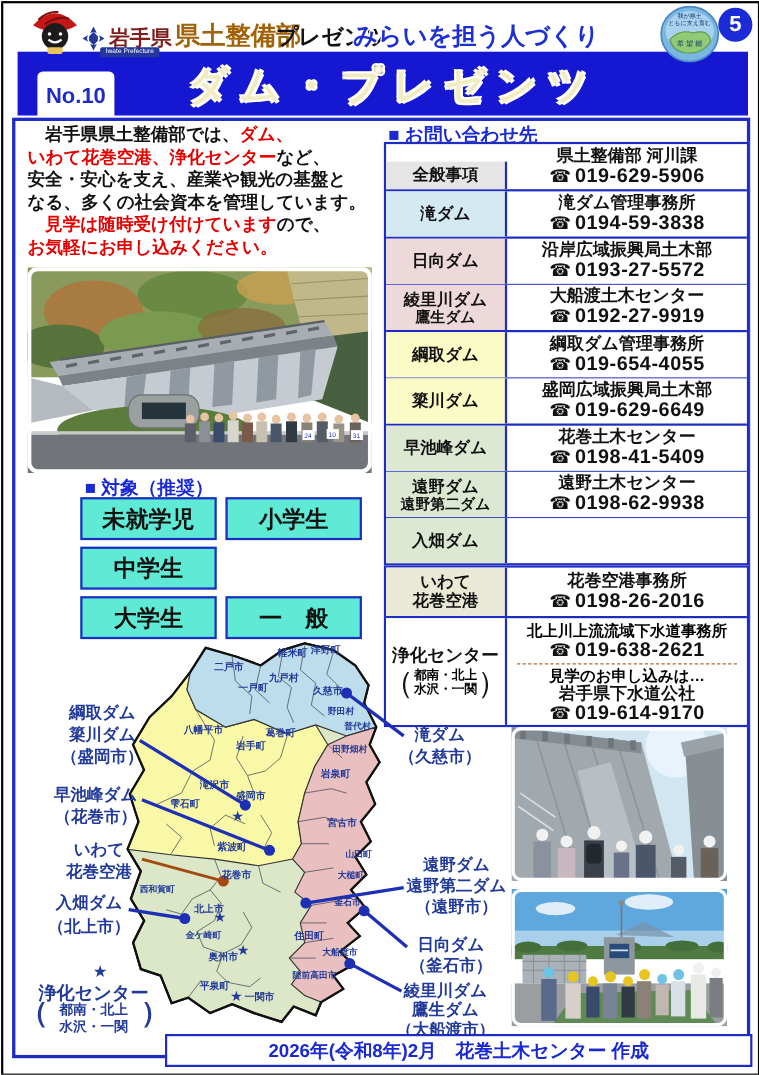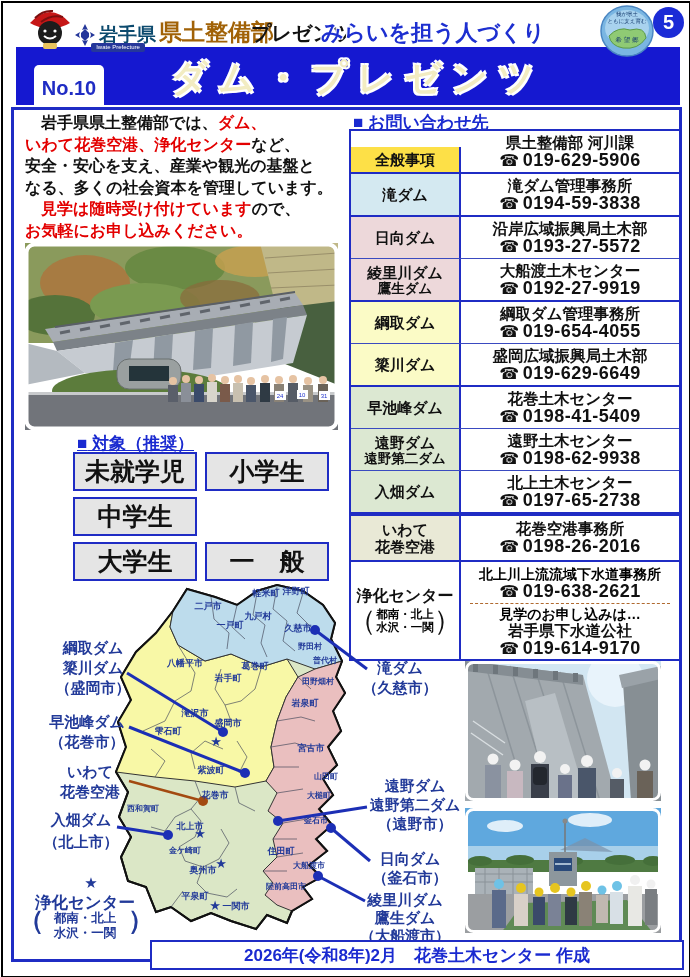--- a/index.html
+++ b/index.html
@@ -7,48 +7,48 @@
   .ab{position:absolute;}
   .page{position:absolute;left:1px;top:1px;width:686px;height:973px;border:2px solid #000;background:#fff;overflow:hidden;}
 
   
   .banner{left:13px;top:44px;width:664px;height:58px;background:#1518d0;}
   .no-box{left:31px;top:62px;width:70px;height:46px;background:#fff;border-radius:5px;display:flex;align-items:center;justify-content:center;color:#1f2cc4;font-weight:bold;font-size:20px;}
   .main-title{left:100px;top:50px;width:510px;height:50px;display:flex;align-items:center;justify-content:center;font-size:36px;font-weight:bold;color:#f2ecc2;letter-spacing:10px;white-space:nowrap;
     text-shadow:-2px -2px 0 #fff,2px -2px 0 #fff,-2px 2px 0 #fff,2px 2px 0 #fff;}
   .mascot{left:24px;top:5px;width:46px;height:42px;}
   .emblem{left:70px;top:20px;width:24px;height:24px;}
-  .agency{left:96px;top:19px;font-size:19px;font-weight:bold;color:#0c4a6e;}
+  .agency{left:96px;top:19px;font-size:19px;font-weight:bold;color:#7f1d1d;}
   .iwate-en{left:88px;top:40px;width:54px;height:9px;background:#25379a;color:#fff;font-size:6px;text-align:center;line-height:9px;border-radius:2px;}
   .dept{left:156px;top:14px;font-size:23px;font-weight:bold;color:#a16207;}
   .presents{left:248px;top:17px;font-size:20px;font-weight:bold;color:#111;}
   .slogan{left:318px;top:15px;font-size:22px;font-weight:bold;color:#1d2fd0;white-space:nowrap;
     text-shadow:-1px -1px 0 #fff,1px -1px 0 #fff,-1px 1px 0 #fff,1px 1px 0 #fff;}
   .badge{left:597px;top:2px;width:54px;height:52px;z-index:3;}
   .page-num{left:650px;top:4px;width:31px;height:31px;background:#1b2bd6;border-radius:50%;color:#fff;font-size:20px;font-weight:bold;display:flex;align-items:center;justify-content:center;z-index:4;}
 
   .mainbox{left:8px;top:104px;width:665px;height:849px;border:3px solid #1f2cc4;}
 
   
   .intro{left:22px;top:110px;width:320px;font-size:16px;font-weight:bold;line-height:20.5px;color:#111;white-space:nowrap;}
   .red{color:#e30000;}
-  .blk{color:#111;font-family:Liberation Mono, monospace;}
+  .blk{color:#111;}
 
   
   .photo-main{left:22px;top:240px;width:313px;height:187px;}
   .photoA{left:462px;top:658px;width:196px;height:140px;}
   .photoB{left:462px;top:805px;width:196px;height:125px;}
 
   
   .sec-title{font-size:17px;font-weight:bold;color:#1a2ad0;white-space:nowrap;}
-  .target-title{left:74px;top:429px;text-decoration:underline;}
+  .target-title{left:74px;top:429px;}
   .contact-title{left:350px;top:108px;}
 
   
-  .tbox{position:absolute;width:120px;height:35px;background:#e5e5e5;border:2px solid #1f2cc4;display:flex;align-items:center;justify-content:center;font-size:25px;font-weight:bold;color:#111;white-space:nowrap;}
+  .tbox{position:absolute;width:120px;height:35px;background:#5eead4;border:2px solid #1f2cc4;display:flex;align-items:center;justify-content:center;font-size:21px;font-weight:bold;color:#111;white-space:nowrap;}
 
   
   .ctable{border:2px solid #1f2cc4;background:#fff;}
   .table1{left:346px;top:126px;width:328px;}
   .table2{left:346px;top:511px;width:328px;}
   .crow{display:flex;border-bottom:1px solid #3a4ac0;}
   .crow:last-child{border-bottom:none;}
   .crow.thick{border-bottom:2px solid #1f2cc4;}
   .crow{height:41px;}
   .cl{width:108px;border-right:2px solid #1f2cc4;display:flex;flex-direction:column;align-items:center;justify-content:center;}
@@ -219,21 +219,21 @@
   <div class="tbox" style="left:70px;top:539px;">大学生</div>
   <div class="tbox" style="left:202px;top:539px;">一　般</div>
 
   <div class="ab sec-title contact-title">
     <span>■</span>
     <span>お問い合わせ先</span>
   </div>
 
   <div class="ab ctable table1">
     <div class="crow thick">
-      <div class="cl" style="background: #fde047; margin-top: 16px;">
+      <div class="cl" style="background: #e5e5e5; margin-top: 16px;">
           <div class="cl1">全般事項</div>
           <div class="cl2"></div>
         </div>
       <div class="cr">
           <div class="co">県土整備部 河川課</div>
           <div class="cp"><span class="ph">☎</span><span>019-629-5906</span></div>
         </div>
     </div>
     <div class="crow thick">
       <div class="cl" style="background: rgb(212, 233, 241);">
@@ -302,24 +302,20 @@
         </div>
       <div class="cr">
           <div class="co">遠野土木センター</div>
           <div class="cp"><span class="ph">☎</span><span>0198-62-9938</span></div>
         </div>
     </div>
     <div class="crow">
       <div class="cl" style="background: rgb(220, 232, 210);">
           <div class="cl1">入畑ダム</div>
           <div class="cl2"></div>
-        </div>
-      <div class="cr">
-          <div class="co">北上土木センター</div>
-          <div class="cp"><span class="ph">☎</span><span>0197-65-2738</span></div>
         </div>
     </div>
   </div>
 
   <div class="ab ctable table2">
     <div class="crow arow thick">
       <div class="cl" style="background: rgb(233, 233, 214);">
           <div class="cl1">いわて</div>
           <div class="cl1">花巻空港</div>
         </div>

